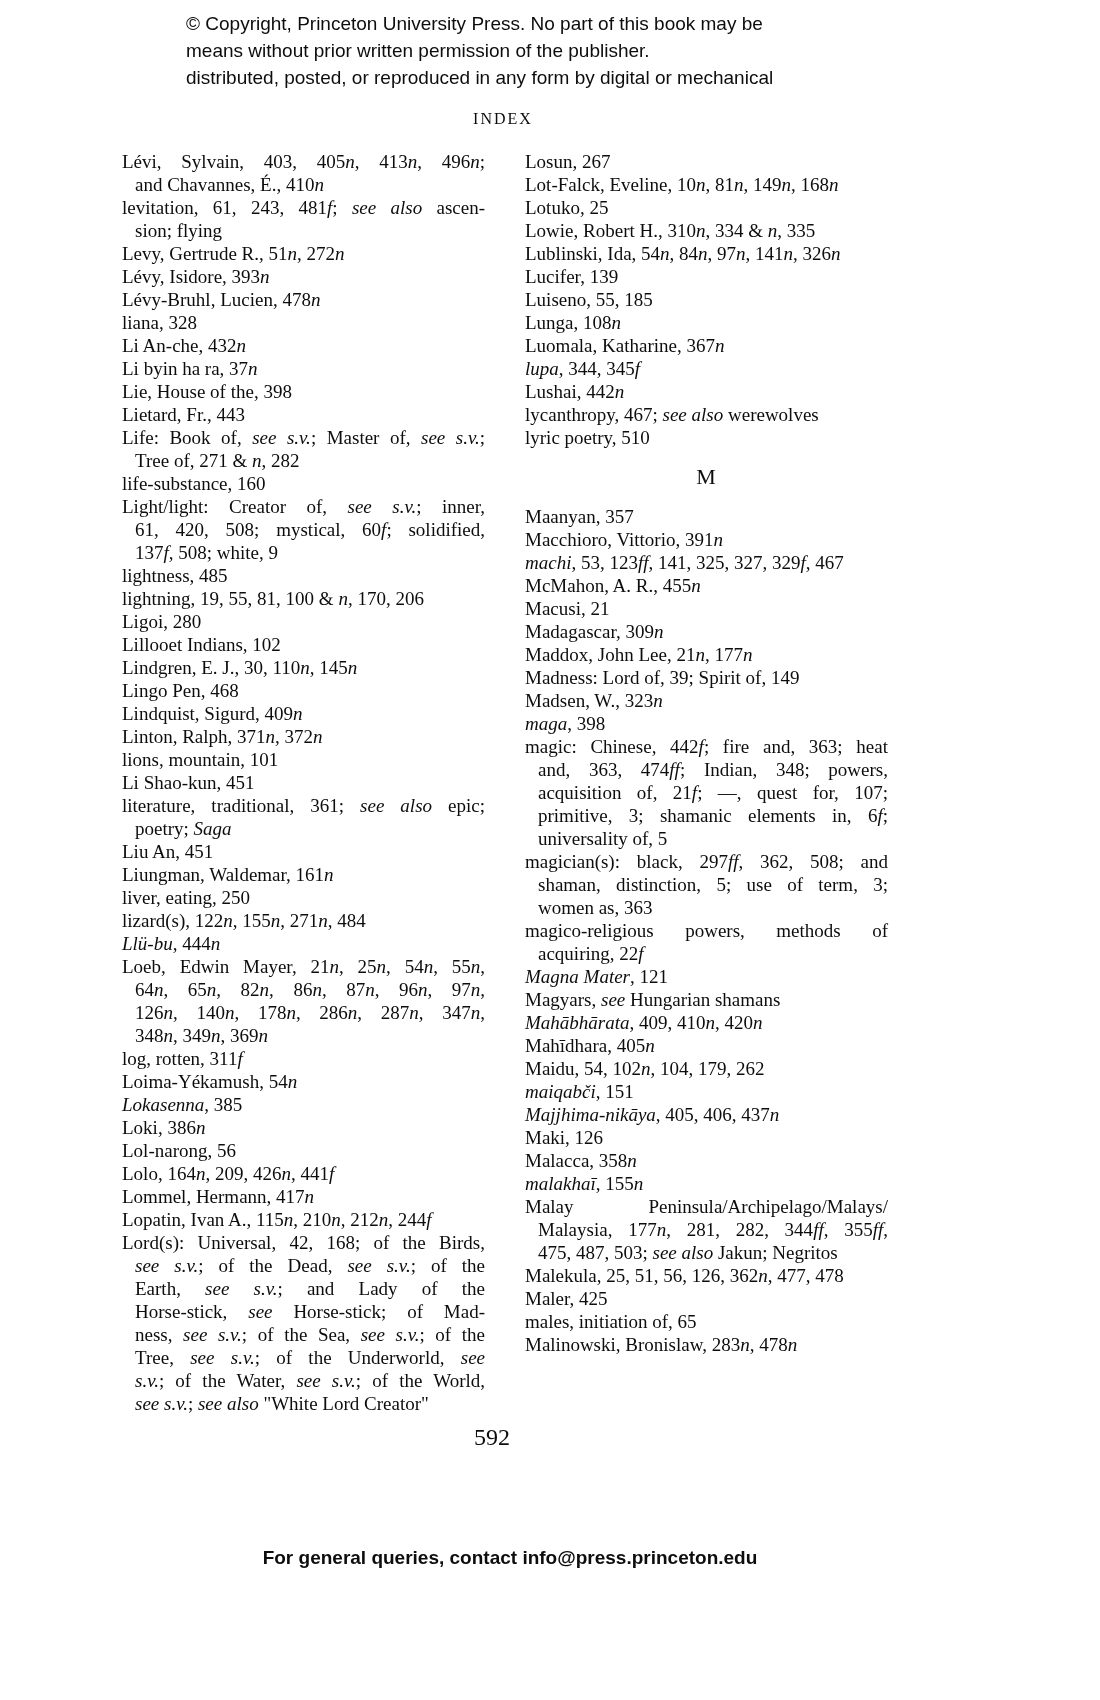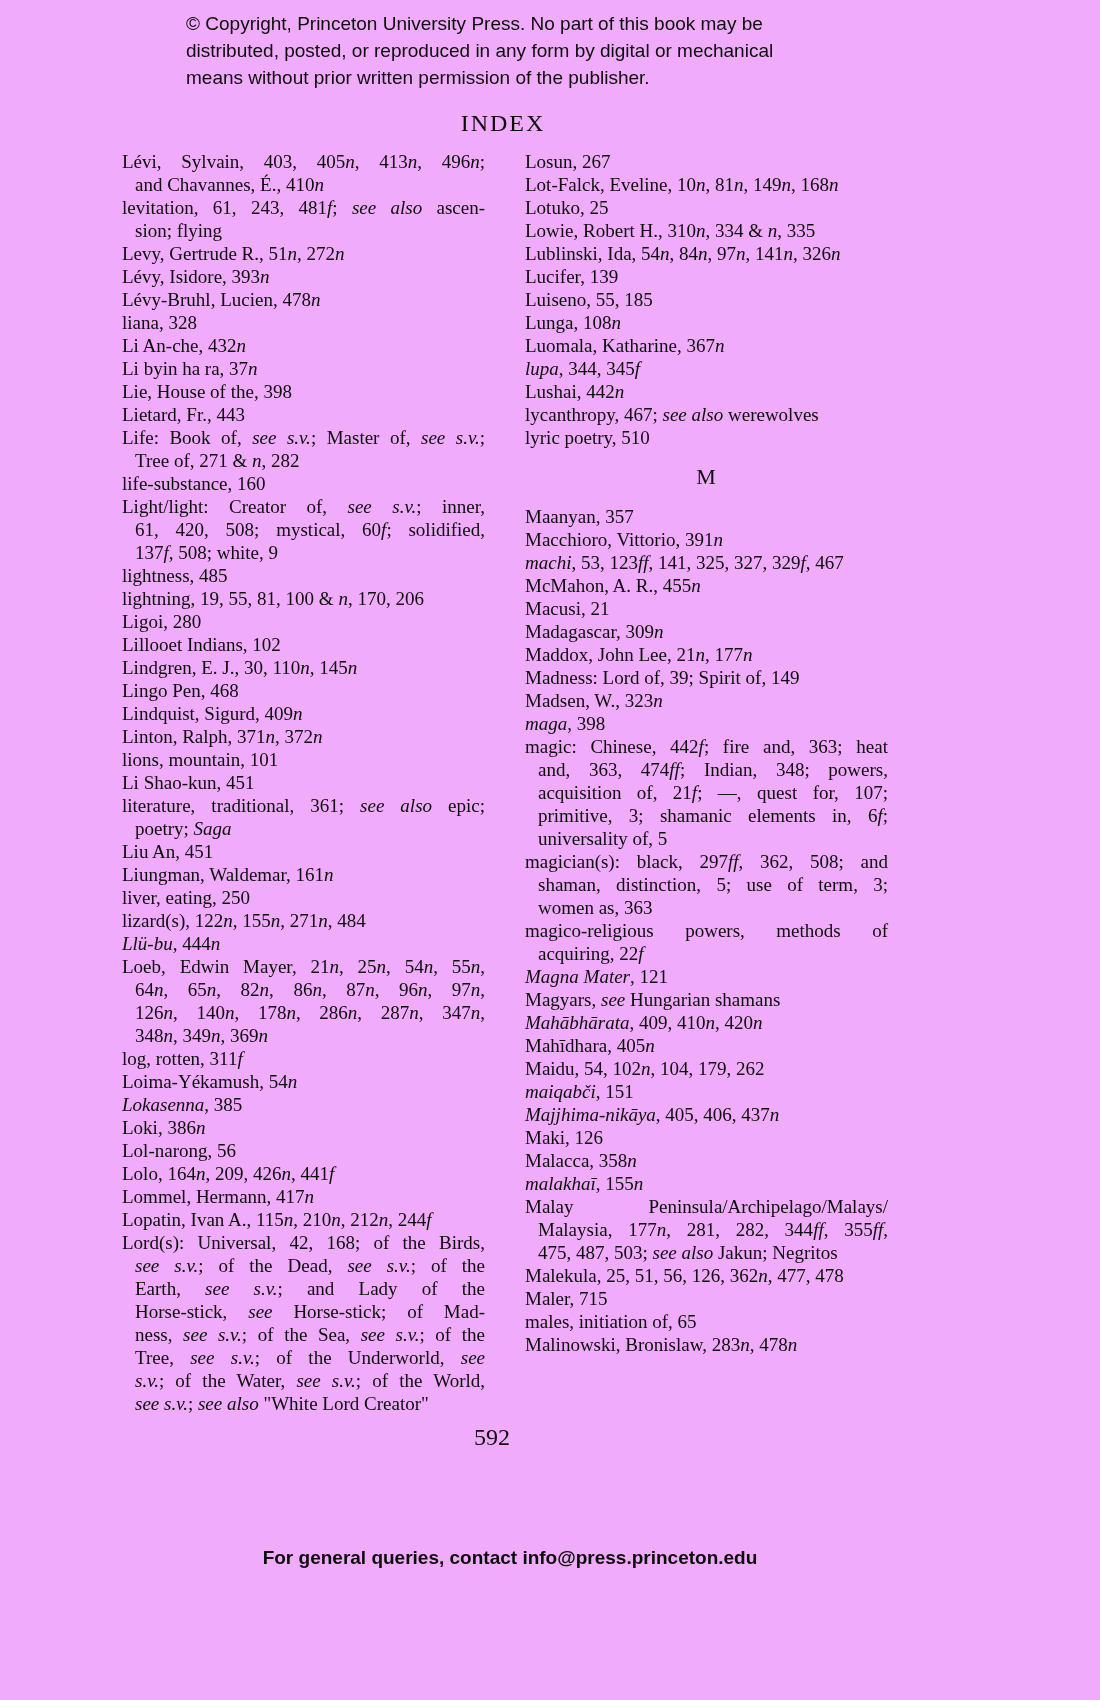--- a/index.html
+++ b/index.html
@@ -1,41 +1,41 @@
 <!DOCTYPE html>
 <html><head>
 <meta charset="utf-8">
 <style>
   html, body { margin: 0; padding: 0; background: #e8e8e8; }
   .page {
     position: relative;
     width: 1100px;
     height: 1700px;
-    background: #f0abfc;
+    background: #ffffff;
     color: #111111;
     overflow: hidden;
   }
   .copyright {
     position: absolute;
     left: 186px;
     top: 10px;
     width: 680px;
     font-family: "Liberation Sans", sans-serif;
     font-size: 19px;
     line-height: 27px;
     color: #0d0d0d;
   }
   .index-title {
     position: absolute;
     left: 122px;
     top: 110px;
     width: 762px;
     text-align: center;
     font-family: "Liberation Serif", serif;
-    font-size: 24px;
+    font-size: 16px;
     letter-spacing: 2px;
     color: #0d0d0d;
   }
   .columns {
     position: absolute;
     left: 122px;
     top: 150px;
     width: 766px;
     display: flex;
     gap: 40px;
@@ -79,22 +79,22 @@
     color: #0d0d0d;
     font-weight: bold;
   }
 </style>
 </head>
 <body>
 
 <div class="page">
   <div class="copyright">
       <div>© Copyright, Princeton University Press. No part of this book may be</div>
+      <div>means without prior written permission of the publisher.</div>
       <div>distributed, posted, or reproduced in any form by digital or mechanical</div>
-      <div>means without prior written permission of the publisher.</div>
     </div>
   <div class="index-title">INDEX</div>
   <div class="columns">
     <div class="col" id="col-left">
         <div class="entry">
           <div class="line just">Lévi, Sylvain, 403, 405<i>n</i>, 413<i>n</i>, 496<i>n</i>;</div>
           <div class="line cont">and Chavannes, É., 410<i>n</i></div>
         </div>
         <div class="entry">
           <div class="line just">levitation, 61, 243, 481<i>f</i>; <i>see also</i> ascen-</div>
@@ -345,21 +345,21 @@
         </div>
         <div class="entry">
           <div class="line just">Malay Peninsula/Archipelago/Malays/</div>
           <div class="line cont just">Malaysia, 177<i>n</i>, 281, 282, 344<i>ff</i>, 355<i>ff</i>,</div>
           <div class="line cont">475, 487, 503; <i>see also</i> Jakun; Negritos</div>
         </div>
         <div class="entry">
           <div class="line">Malekula, 25, 51, 56, 126, 362<i>n</i>, 477, 478</div>
         </div>
         <div class="entry">
-          <div class="line">Maler, 715</div>
+          <div class="line">Maler, 425</div>
         </div>
         <div class="entry">
           <div class="line">males, initiation of, 65</div>
         </div>
         <div class="entry">
           <div class="line">Malinowski, Bronislaw, 283<i>n</i>, 478<i>n</i></div>
         </div>
       </div>
   </div>
   <div class="page-number">592</div>

